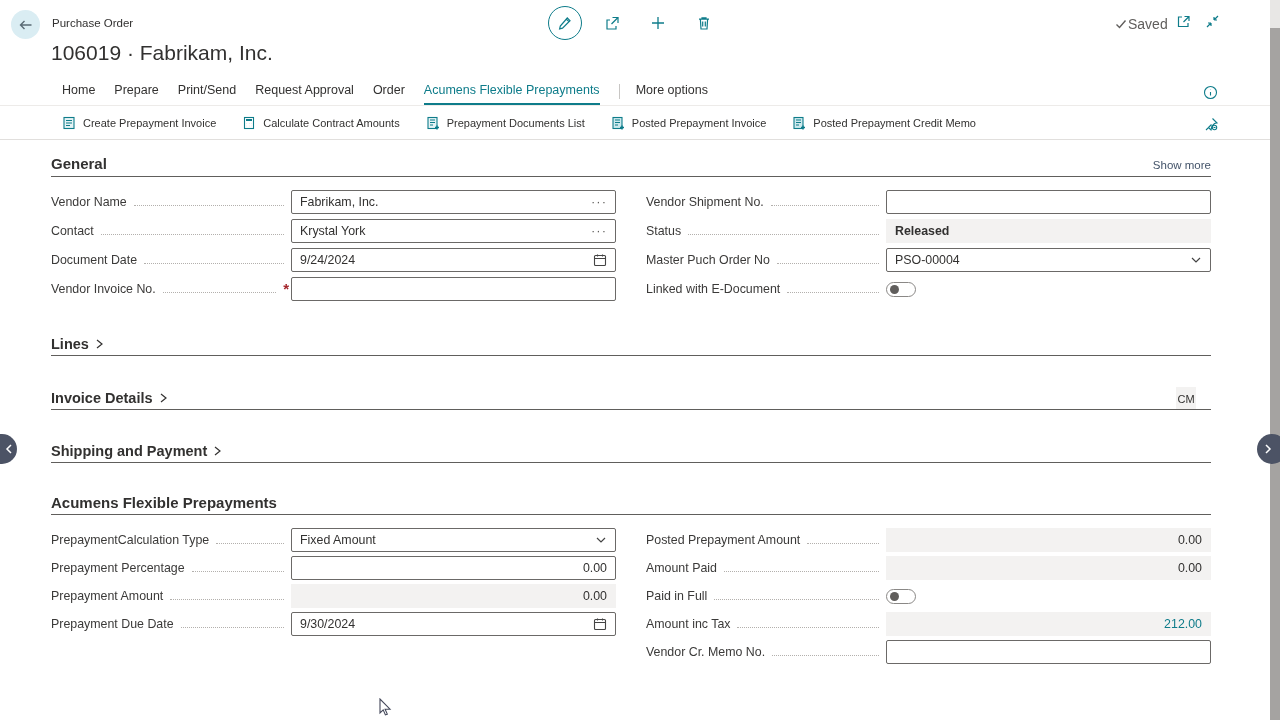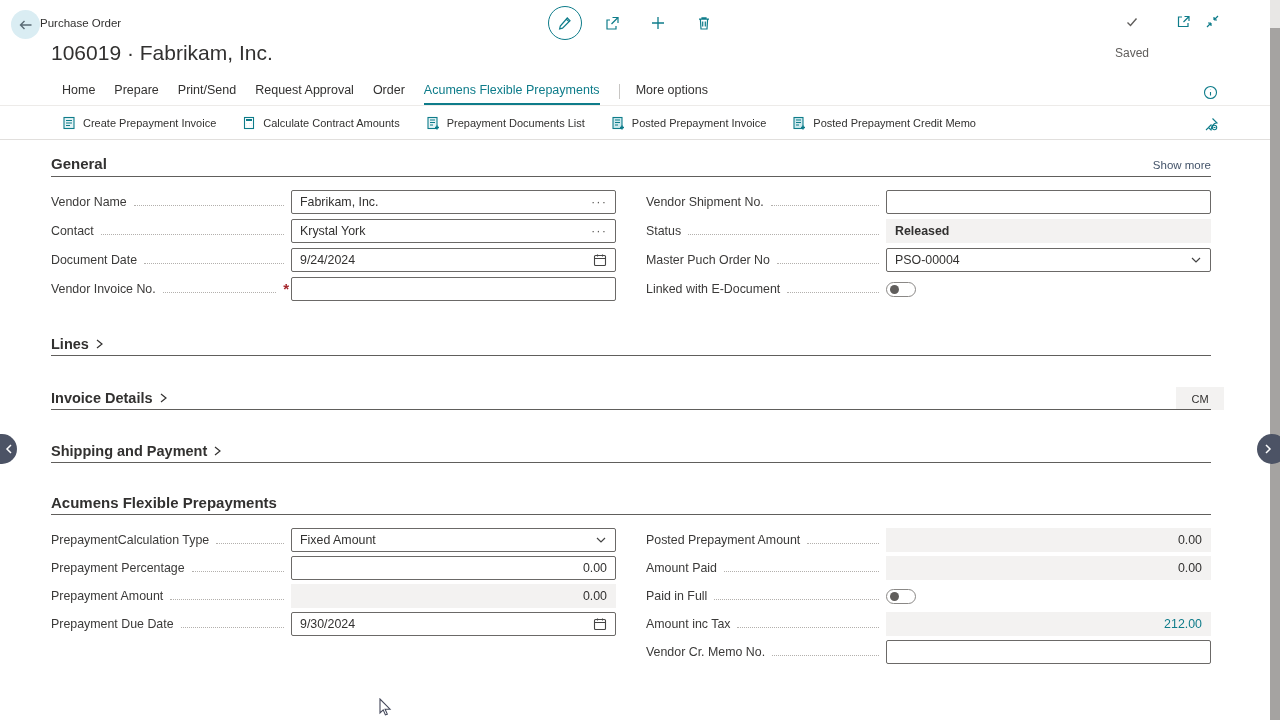--- a/index.html
+++ b/index.html
@@ -3,27 +3,27 @@
 <meta charset="utf-8">
 <style>
   * { margin:0; padding:0; box-sizing:border-box; }
   html,body { width:1280px; height:720px; overflow:hidden; background:#fff;
               font-family:"Liberation Sans", sans-serif; color:#323130; }
   .abs { position:absolute; }
 
   
   .back-circle { left:11px; top:10px; width:29px; height:29px; border-radius:50%;
                  background:#daedf3; display:flex; align-items:center; justify-content:center; cursor:pointer; }
-  .caption { left:40px; top:17px; font-size:11.5px; color:#323130; }
+  .caption { left:52px; top:17px; font-size:11.5px; color:#323130; }
   .cmd-icons { left:548px; top:6px; display:flex; align-items:center; gap:14px; }
   .edit-circle { width:34px; height:34px; border-radius:50%; border:1px solid #0e7c8a;
                  display:flex; align-items:center; justify-content:center; cursor:pointer; }
   .icon-btn { width:32px; height:32px; display:flex; align-items:center; justify-content:center; cursor:pointer; }
-  .save-wrap { left:1115px; top:16px; display:flex; align-items:center; gap:18px;
-               font-size:12px; color:#605e5c;flex-direction:column; }
+  .save-wrap { left:1115px; top:16px; display:flex; align-items:center; gap:1px;
+               font-size:14px; color:#605e5c; }
   .win-icons { left:1176px; top:14px; display:flex; gap:14px; align-items:center; }
   .page-title { left:51px; top:41px; font-size:21px; font-weight:400; color:#323130; }
 
   
   .tabbar { left:0; top:83px; width:1280px; height:23px; border-bottom:1px solid #edebe9;
             display:flex; align-items:flex-start; padding-left:62px; }
   .tab { font-size:12.5px; color:#323130; margin-right:19px; padding-bottom:6px; cursor:pointer; white-space:nowrap; }
   .tab.active { color:#0e7c8a; border-bottom:2px solid #0e7c8a; }
   .tab-divider { width:1px; height:15px; background:#c8c6c4; margin:1px 16px 0 0; }
   .info-icon-wrap { left:1203px; top:85px; cursor:pointer; }
@@ -32,21 +32,21 @@
   .actionbar { left:0; top:107px; width:1280px; height:33px; border-bottom:1px solid #e1dfdd;
                display:flex; align-items:center; padding-left:62px; gap:26px; }
   .action { display:flex; align-items:center; gap:7px; font-size:11px; color:#323130; cursor:pointer; white-space:nowrap; }
   .pin-wrap { left:1204px; top:117px; cursor:pointer; }
 
   
   .ft-head { font-size:15px; font-weight:700; color:#323130; display:flex; align-items:center; gap:4px; cursor:pointer; }
   .ft-head.small { font-size:14.5px;justify-content:flex-end; }
   .rule { height:1px; background:#605e5c; width:1160px; left:51px; }
   .showmore { font-size:11.5px; color:#44546a; cursor:pointer; }
-  .cm-badge { width:48px; height:23px; background:#f3f2f1; font-size:11px; color:#323130;
+  .cm-badge { width:20px; height:23px; background:#f3f2f1; font-size:11px; color:#323130;
               display:flex; align-items:center; justify-content:center; }
 
   
   .col { width:565px; }
   .frow { display:flex; align-items:center; height:24px; margin-bottom:5px; }
   .frow.tight { margin-bottom:4px; }
   .lab { flex:0 0 240px; display:flex; align-items:center; font-size:12.4px; color:#3b3a39; }
   .lab-text { white-space:nowrap; }
   .leader { flex:1; border-bottom:1px dotted #b3b0ad; margin:0 7px; transform:translateY(3px); }
   .req { color:#a4262c; font-size:15px; font-weight:700; margin-right:2px; line-height:10px; }

